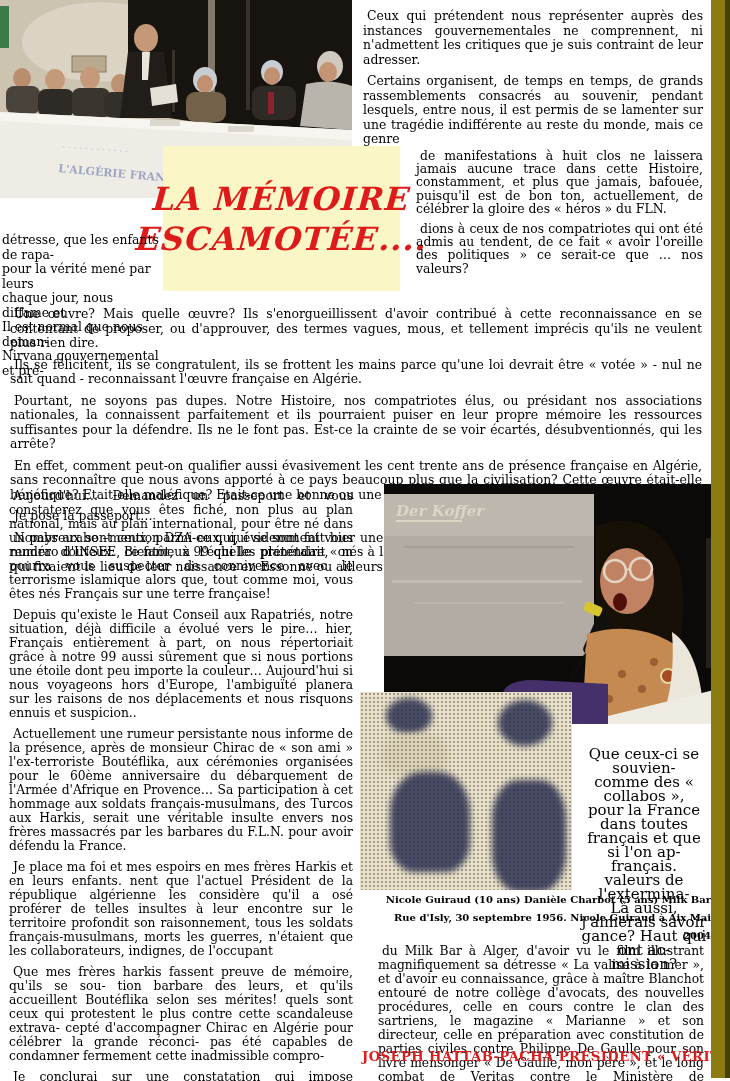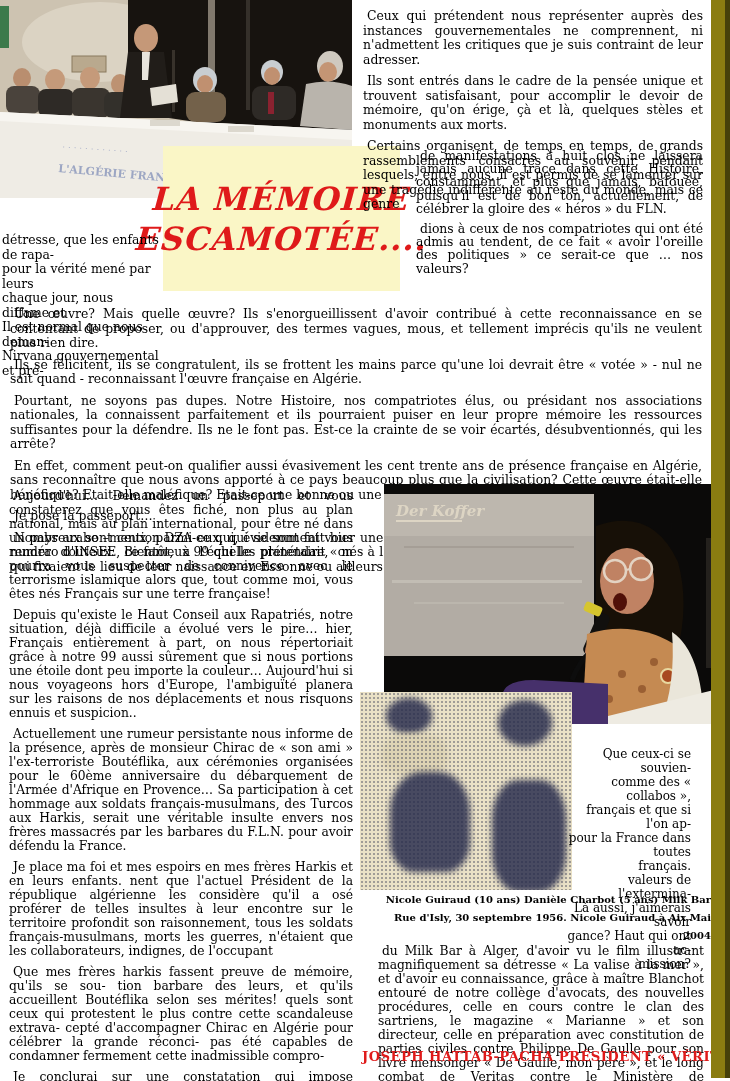--- a/index.html
+++ b/index.html
@@ -17,21 +17,21 @@
     display:flex;flex-direction:column;justify-content:center;align-items:center}
   .title-box div{
     font-style:italic;font-weight:bold;font-size:32px;line-height:40px;
     color:#DF1A1A;letter-spacing:1px;transform:skewX(-4deg);white-space:nowrap}
   
   .tr-a{left:356px;top:2px;width:354px}
   .tr-b{left:409px;top:142px;width:301px;line-height:13.2px}
   .left-top{left:2px;top:233px;width:158px}
   .mid-full{left:3px;top:300px;width:706px}
   .left-main{left:2px;top:482px;width:358px;line-height:14px;font-size:12.3px}
-  .mini-right{left:561px;top:747px;width:130px;font-size:12px;line-height:14px;text-align:right}
+  .mini-right{left:579px;top:747px;width:130px;font-size:15px;line-height:14px;text-align:center}
   .caption{left:371px;top:891px;width:340px;font-weight:bold;font-size:10px;line-height:18px;text-align:right}
   .right-bottom{left:371px;top:937px;width:340px;line-height:14px;font-size:12.3px}
   .signature{left:362px;top:1049px;width:350px;font-weight:bold;font-size:13.2px;
     color:#DF1A1A;letter-spacing:.4px;white-space:nowrap;font-style:normal}
   
   .photo-conf{left:0;top:0;width:352px;height:198px;overflow:hidden}
   .photo-speaker{left:384px;top:484px;width:406px;height:240px;overflow:hidden}
   .photo-bw{left:360px;top:692px;width:212px;height:198px;background:#EAE1C6;overflow:hidden}
   .bwfig{position:absolute;background:#2C3050;filter:blur(3px);opacity:.85}
   .f1a{left:26px;top:6px;width:46px;height:36px;border-radius:50%}
@@ -90,21 +90,20 @@
   </svg>
 </div>
 
 <div class="abs title-box">
   <div>LA MÉMOIRE</div>
   <div>ESCAMOTÉE....</div>
 </div>
 
 <div class="abs txt tr-a">
   <p>Ceux qui prétendent nous représenter auprès des instances gouvernementales ne comprennent, ni n'admettent les critiques que je suis contraint de leur adresser.</p>
-  <p>Ils sont entrés dans le cadre de la pensée unique et trouvent satisfaisant, pour accomplir le devoir de mémoire, qu'on érige, çà et là, quelques stèles et monuments aux morts.</p>
   <p>Certains organisent, de temps en temps, de grands rassemblements consacrés au souvenir, pendant lesquels, entre nous, il est permis de se lamenter sur une tragédie indifférente au reste du monde, mais ce genre</p>
 </div>
 <div class="abs txt tr-b">
   <p>de manifestations à huit clos ne laissera jamais aucune trace dans cette Histoire, constamment, et plus que jamais, bafouée, puisqu'il est de bon ton, actuellement, de célébrer la gloire des « héros » du FLN.</p>
   <p>dions à ceux de nos compatriotes qui ont été admis au tendent, de ce fait « avoir l'oreille des politiques » ce serait-ce que … nos valeurs?</p>
 </div>
 
 <div class="abs txt ragged left-top">
   <div>détresse, que les enfants de rapa-</div>
   <div>pour la vérité mené par leurs</div>
@@ -170,22 +169,22 @@
   <div class="f1s"></div>
   <div class="bwfig f1b"></div>
   <div class="bwfig f2a"></div>
   <div class="bwfig f2b"></div>
   <div class="bw-dots"></div>
 </div>
 
 <div class="abs txt mini-right">
   <div>Que ceux-ci se souvien-</div>
   <div>comme des « collabos »,</div>
+  <div>pour la France dans toutes</div>
   <div>français et que si l'on ap-</div>
-  <div>pour la France dans toutes</div>
   <div>français.</div>
   <div>valeurs de l'extermina-</div>
   <div>Là aussi, j'aimerais savoir</div>
   <div>gance? Haut qui ont ac-</div>
   <div>mission?</div>
 </div>
 
 <div class="abs caption">Nicole  Guiraud (10 ans) Danièle Charbot (5 ans) Milk Bar Rue d'Isly, 30 septembre 1956.  Nicole  Guiraud à  Aix Mai 2004</div>
 
 <div class="abs txt right-bottom">

